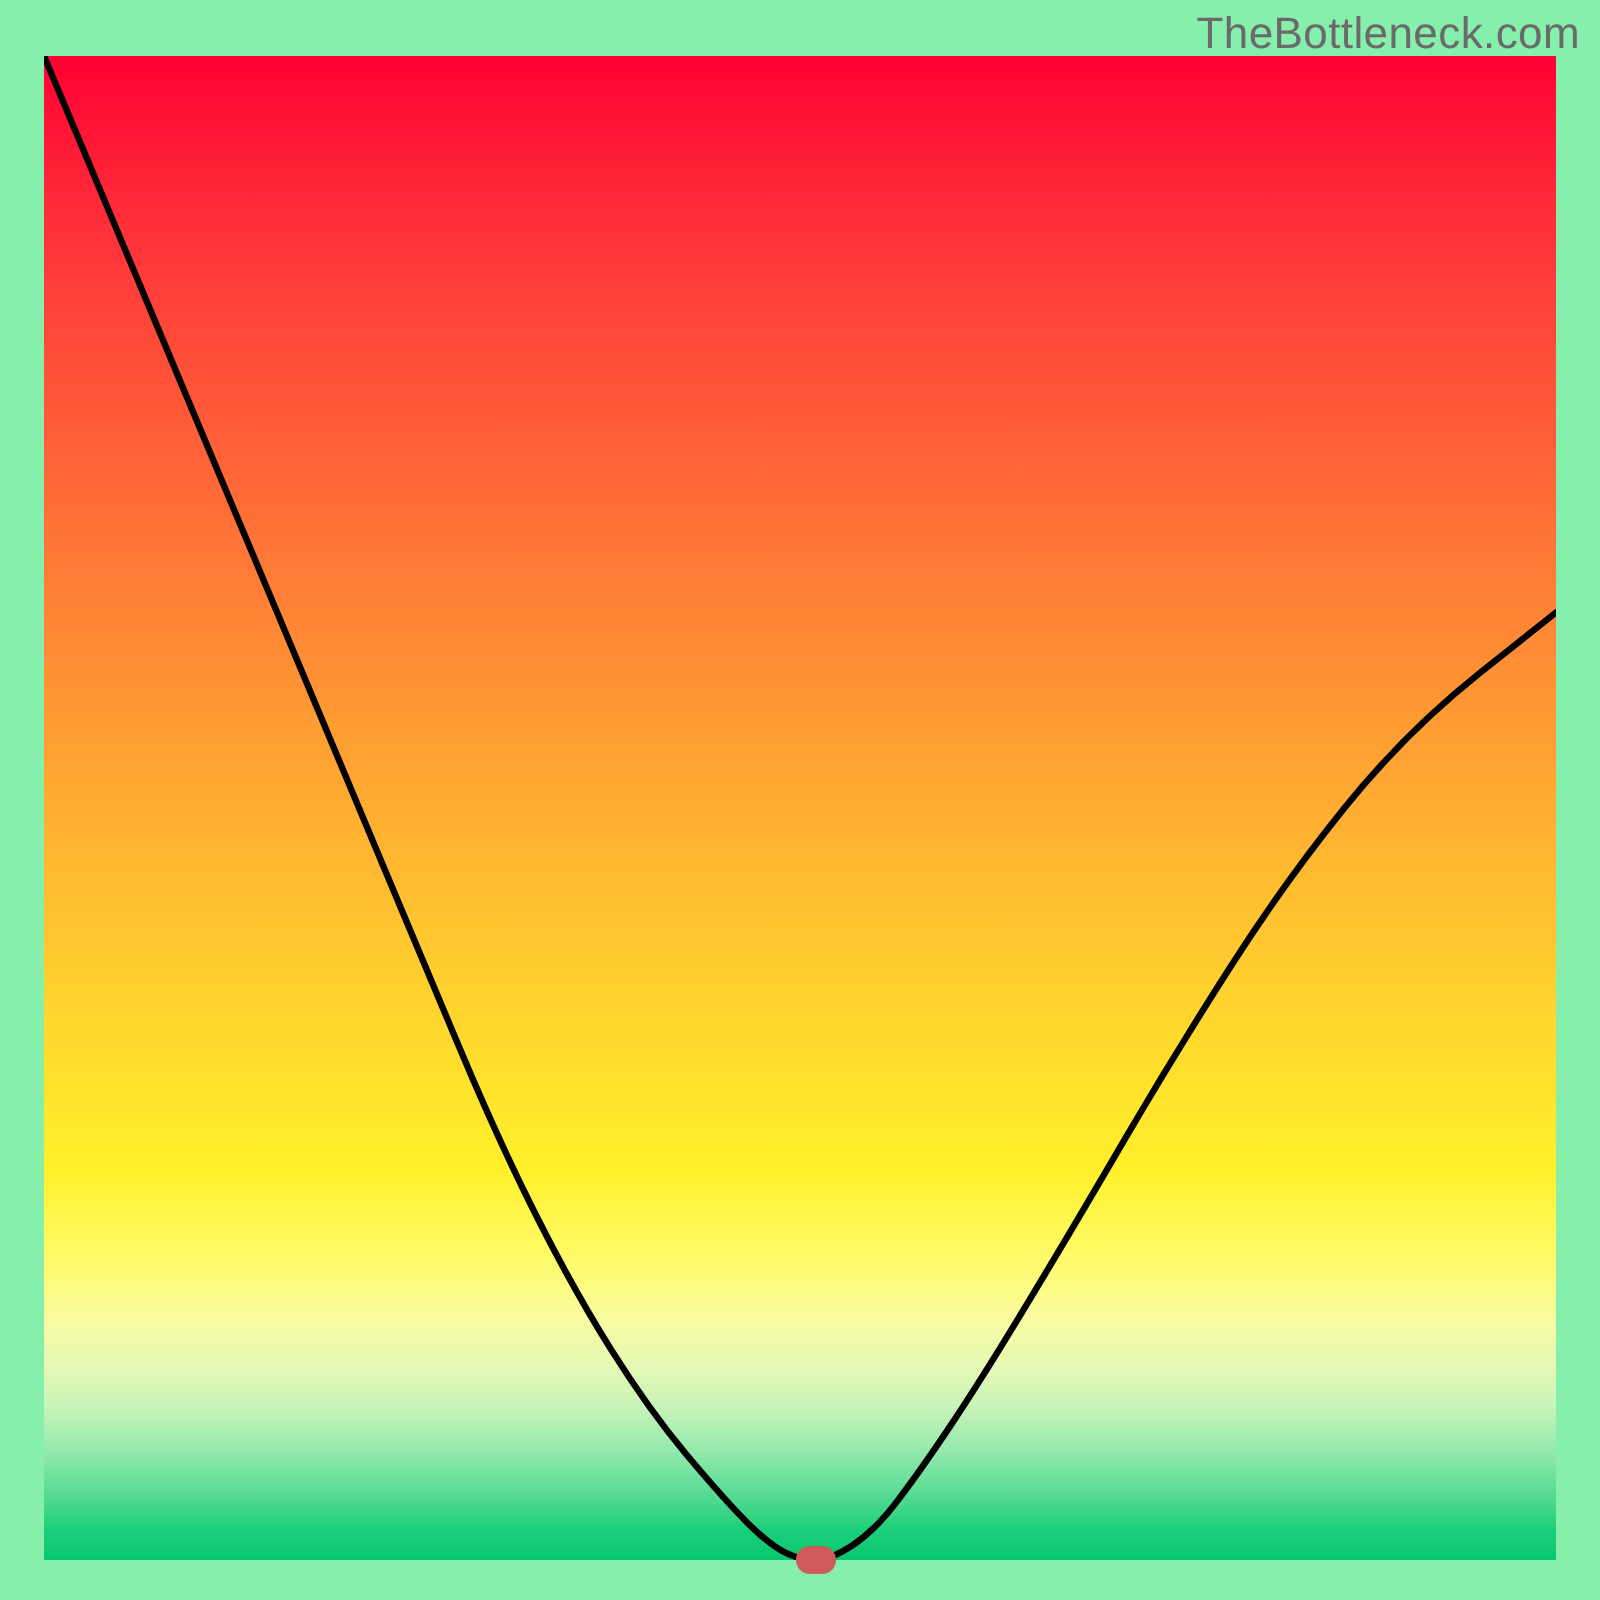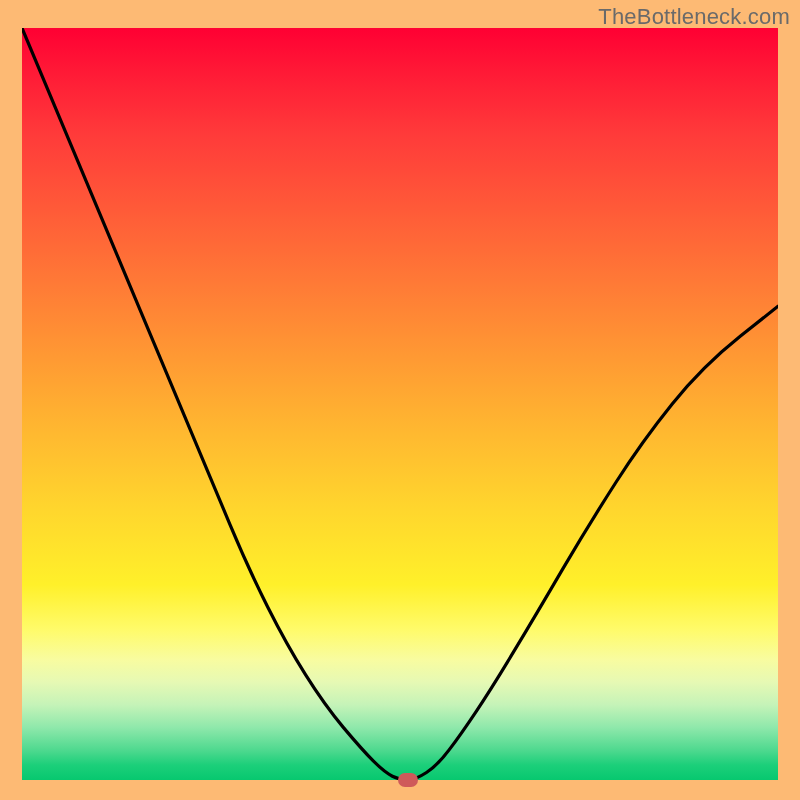--- a/index.html
+++ b/index.html
@@ -8,21 +8,21 @@
     width: 800px;
     height: 800px;
     background: #000;
     overflow: hidden;
     font-family: Arial, Helvetica, sans-serif;
   }
   .frame {
     position: relative;
     width: 800px;
     height: 800px;
-    background: #fdba74;
+    background: #86efac;
   }
   .watermark {
     position: absolute;
     top: 4px;
     right: 10px;
     color: #6a6a6a;
     font-size: 22px;
     font-weight: 500;
     letter-spacing: 0.2px;
     z-index: 10;

